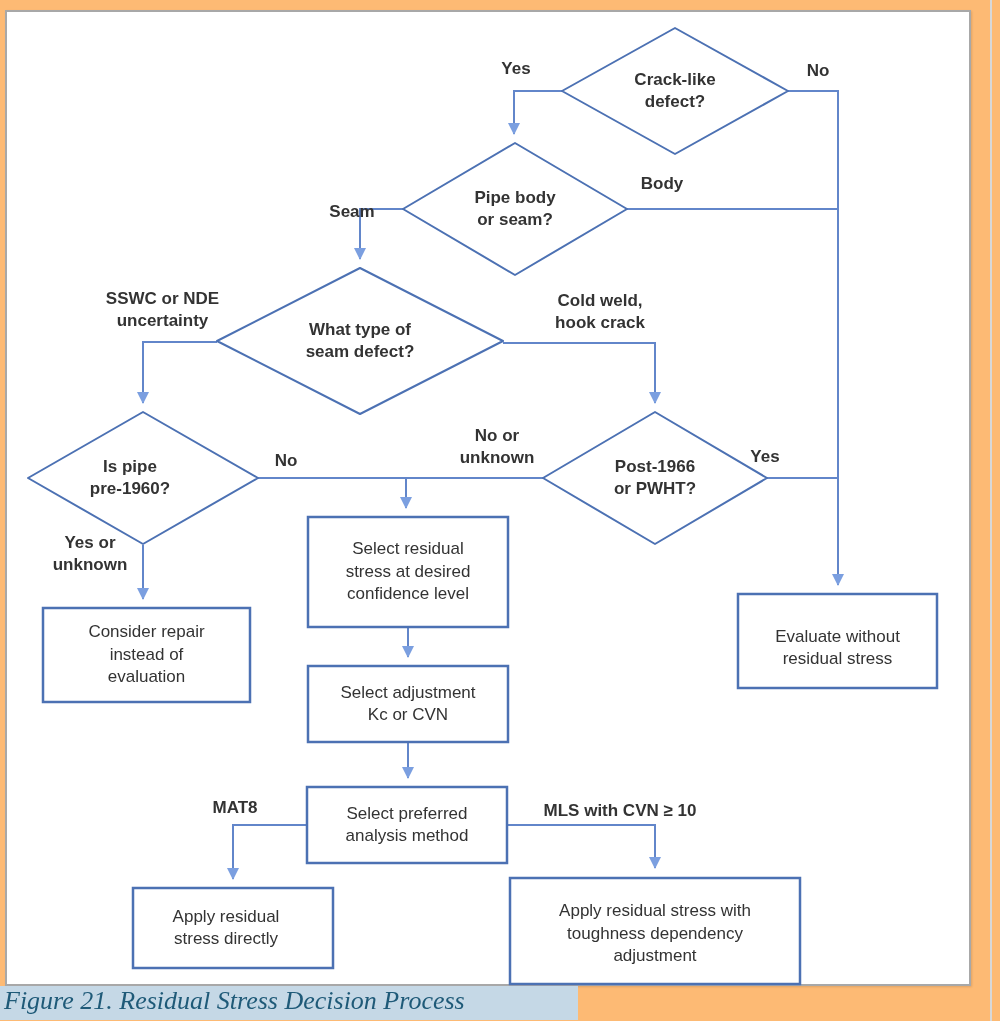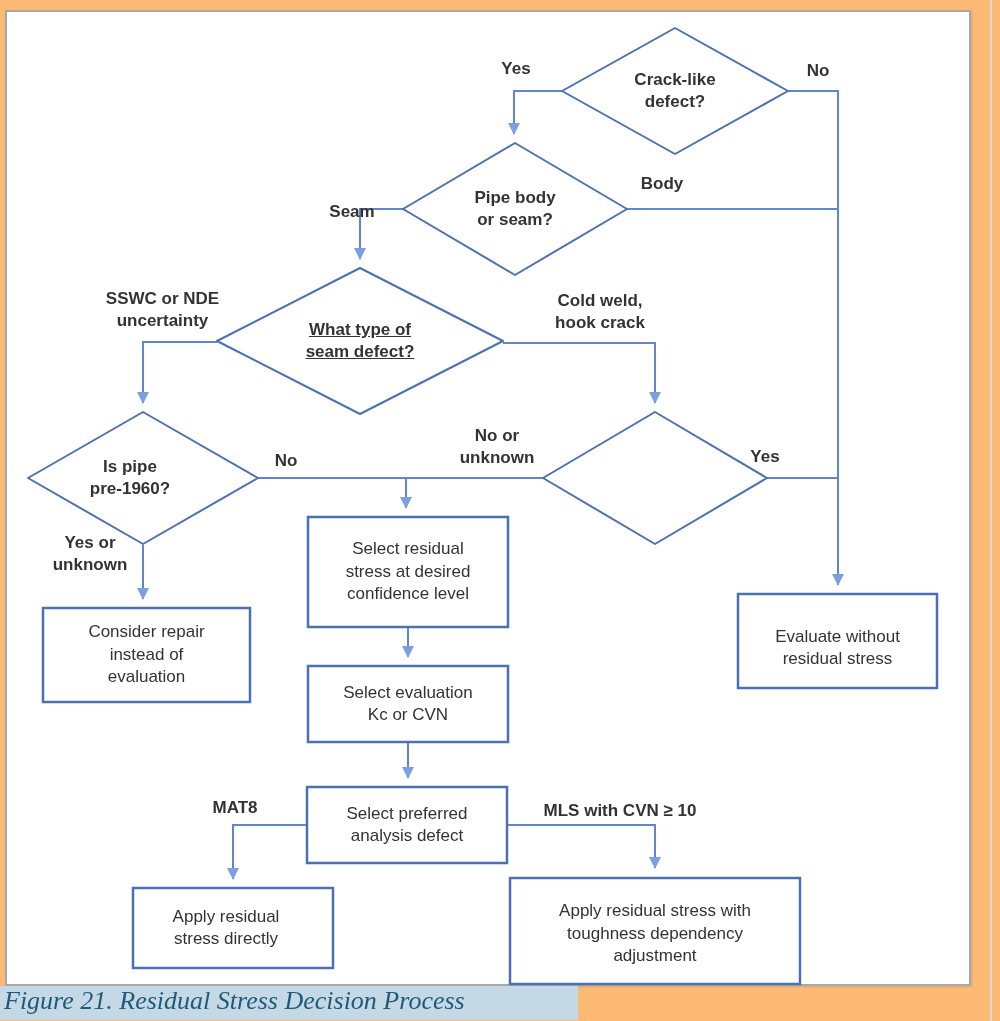--- a/index.html
+++ b/index.html
@@ -86,35 +86,37 @@
       <rect x="738" y="594" width="199" height="94"></rect>
     </g>
   </svg>
 
   <div class="labels">
 
     <div class="lbl" style="left:585px;top:69px;width:180px;">Crack-like
 defect?</div>
     <div class="lbl" style="left:425px;top:187px;width:180px;">Pipe body
 or seam?</div>
-    <div class="lbl" style="left:260px;top:319px;width:200px;text-decoration:underline;">What type of
+    <div class="lbl" style="left:260px;top:319px;width:200px;">What type of
 seam defect?</div>
     <div class="lbl" style="left:40px;top:456px;width:180px;">Is pipe
 pre-1960?</div>
+    <div class="lbl" style="left:565px;top:456px;width:180px;">Post-1966
+or PWHT?</div>
 
     <div class="node-label" style="left:43px;top:608px;width:207px;height:94px;">Consider repair
 instead of
 evaluation</div>
     <div class="node-label" style="left:308px;top:517px;width:200px;height:110px;">Select residual
 stress at desired
 confidence level</div>
-    <div class="node-label" style="left:308px;top:666px;width:200px;height:76px;">Select evaluation
+    <div class="node-label" style="left:308px;top:666px;width:200px;height:76px;">Select adjustment
 Kc or CVN</div>
     <div class="node-label" style="left:307px;top:787px;width:200px;height:76px;">Select preferred
-analysis defect</div>
+analysis method</div>
     <div class="node-label" style="left:133px;top:888px;width:186px;height:80px;">Apply residual
 stress directly</div>
     <div class="node-label" style="left:510px;top:878px;width:290px;height:112px;">Apply residual stress with
 toughness dependency
 adjustment</div>
     <div class="node-label" style="left:738px;top:594px;width:199px;height:108px;">Evaluate without
 residual stress</div>
 
     <div class="lbl" style="left:476px;top:58px;width:80px;">Yes</div>
     <div class="lbl" style="left:778px;top:60px;width:80px;">No</div>

